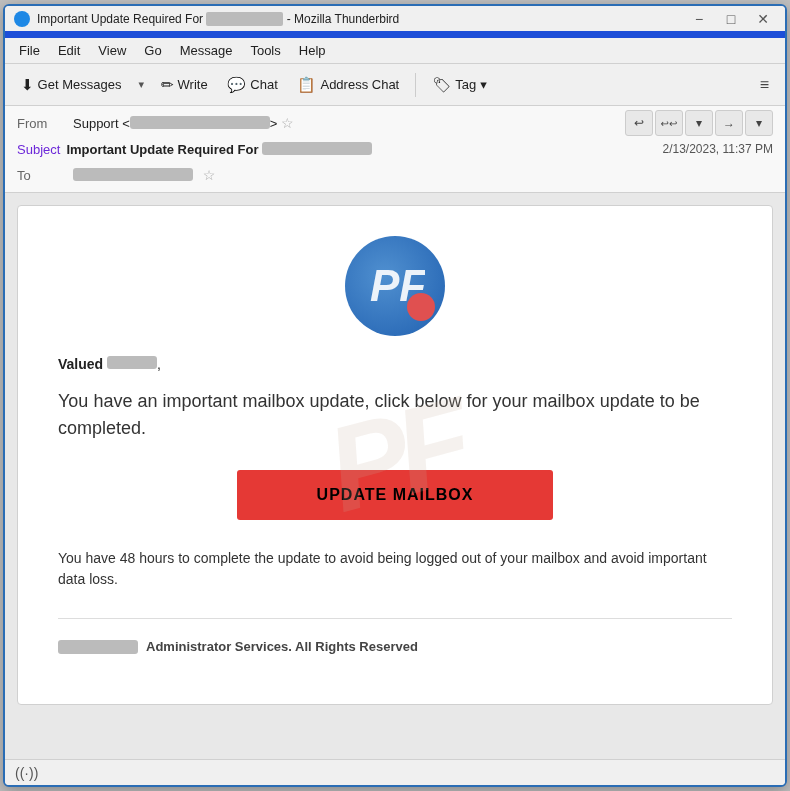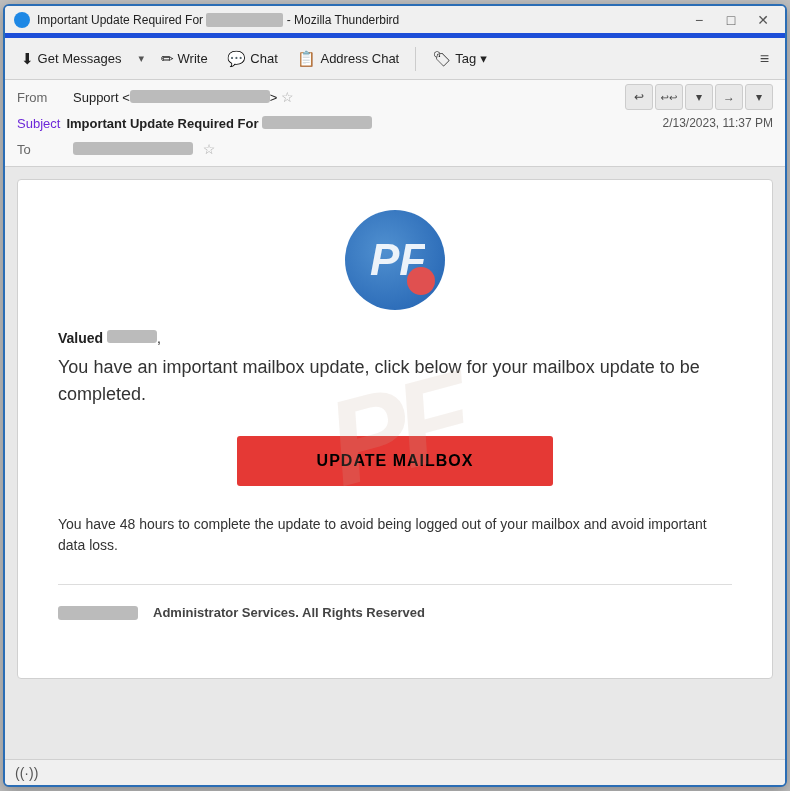--- a/index.html
+++ b/index.html
@@ -24,21 +24,21 @@
       overflow: hidden;
       box-shadow: 0 4px 16px rgba(0,0,0,0.3);
     }
     
     .title-bar {
       background: #f0f0f0;
       height: 32px;
       display: flex;
       align-items: center;
       padding: 0 8px;
-      border-bottom: 5px solid #1d4ed8;
+      border-bottom: 7px solid #1d4ed8;
       flex-shrink: 0;
     }
     .title-bar-icon {
       width: 18px;
       height: 18px;
       margin-right: 6px;
       display: flex;
       align-items: center;
       justify-content: center;
     }
@@ -252,21 +252,21 @@
       bottom: 15px;
       right: 10px;
       width: 28px;
       height: 28px;
       background: #e05050;
       border-radius: 50%;
     }
     .email-greeting {
       font-size: 14px;
       color: #222;
-      margin-bottom: 8px;
+      margin-bottom: 16px;
       font-weight: normal;
     }
     .email-body-text {
       font-size: 18px;
       color: #333;
       line-height: 1.5;
       margin-bottom: 28px;
     }
     .update-btn-container {
       display: flex;
@@ -293,21 +293,21 @@
     .divider-line {
       border: none;
       border-top: 1px solid #ddd;
       margin: 20px 0;
     }
     .footer-text {
       font-size: 13px;
       color: #444;
       display: flex;
       align-items: center;
-      gap: 15px;
+      gap: 8px;
     }
     .footer-blurred {
       display: inline-block;
       background: #bbb;
       border-radius: 3px;
       color: transparent;
       user-select: none;
       width: 80px;
       height: 14px;
     }
@@ -345,20 +345,29 @@
     <span class="title-text">
       <span>Important Update Required For</span>&nbsp;<span style="background:#bbb;border-radius:2px;color:transparent;padding:0 30px;">██</span><span> - Mozilla Thunderbird</span>
     </span>
     <div class="title-controls">
       <button class="title-btn">−</button>
       <button class="title-btn">□</button>
       <button class="title-btn close">✕</button>
     </div>
   </div>
 
+  <div class="menu-bar">
+    <span class="menu-item">File</span>
+    <span class="menu-item">Edit</span>
+    <span class="menu-item">View</span>
+    <span class="menu-item">Go</span>
+    <span class="menu-item">Message</span>
+    <span class="menu-item">Tools</span>
+    <span class="menu-item">Help</span>
+  </div>
 
   <div class="toolbar">
 
     <button class="tool-btn">
       <span class="icon">⬇</span>
       <span>Get Messages</span>
     </button>
     <button class="tool-btn-arrow">▾</button>
 
     <button class="tool-btn">

